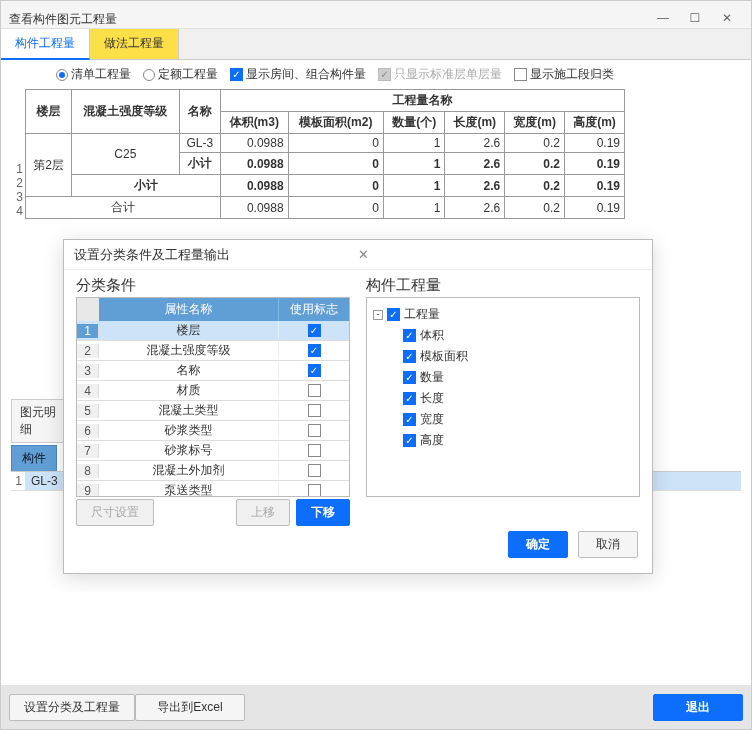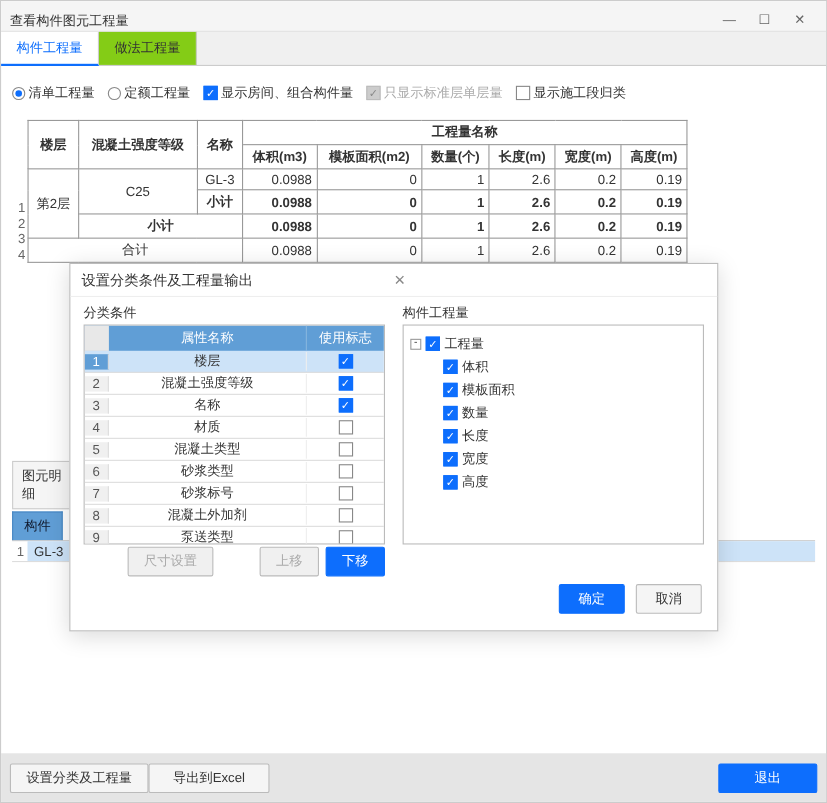--- a/index.html
+++ b/index.html
@@ -2,23 +2,23 @@
 <html><head>
 <meta charset="utf-8">
 <style>
 * { box-sizing: border-box; font-family: "Microsoft YaHei", sans-serif; }
 body { margin: 0; background: #fff; font-size: 12px; color: #333; }
 .window { width: 752px; height: 730px; border: 1px solid #ccc; position: relative; background: #fff; }
 .titlebar { height: 28px; display: flex; align-items: flex-end; padding: 0 8px; background: #f5f5f5; border-bottom: 1px solid #e0e0e0; }
 .titlebar .title { flex: 1; font-size: 12px; }
 .win-btn { width: 32px; height: 20px; display: flex; align-items: center; justify-content: center; cursor: pointer; color: #666; }
 .tabs { display: flex; border-bottom: 1px solid #ccc; background: #f0f0f0; }
-.tab { padding: 6px 14px; background: #84cc16; border-right: 1px solid #ccc; cursor: pointer; }
+.tab { padding: 6px 14px; background: #fde047; border-right: 1px solid #ccc; cursor: pointer; }
 .tab.active { background: #fff; color: #0d6efd; border-bottom: 2px solid #0d6efd; margin-bottom: -1px; }
-.toolbar { padding: 16px 10px; display: flex; align-items: center; gap: 12px; }
+.toolbar { padding: 6px 10px; display: flex; align-items: center; gap: 12px; margin-left: 45px; }
 .radio, .check { display: inline-flex; align-items: center; gap: 3px; cursor: pointer; }
 .rb { width: 12px; height: 12px; border: 1px solid #888; border-radius: 50%; display: inline-flex; align-items: center; justify-content: center; }
 .rb.sel::after { content: ""; width: 6px; height: 6px; background: #0d6efd; border-radius: 50%; }
 .cb { width: 13px; height: 13px; border: 1px solid #888; display: inline-flex; align-items: center; justify-content: center; font-size: 10px; color: #fff; }
 .cb.sel { background: #0d6efd; border-color: #0d6efd; }
 .cb.sel::after { content: "✓"; }
 .cb.dis { background: #eee; border-color: #bbb; color: #888; }
 .cb.dis.sel { background: #ccc; }
 .cb.dis.sel::after { content: "✓"; }
 .dis-txt { color: #aaa; }
@@ -36,40 +36,40 @@
 .list-row .rn { width: 14px; text-align: right; color: #666; padding-right: 3px; }
 .list-row .val { flex: 1; padding: 2px 6px; }
 .list-row.sel .val { background: #cde3f8; }
 .dialog-mask { position: absolute; inset: 0; background: rgba(255,255,255,0); }
 .dialog { position: absolute; left: 62px; top: 238px; width: 590px; height: 335px; background: #fff; border: 1px solid #bbb; box-shadow: 0 4px 20px rgba(0,0,0,0.15); }
 .dlg-title { height: 30px; display: flex; align-items: center; padding: 0 10px; border-bottom: 1px solid #eee; }
 .dlg-title span { flex: 1; font-size: 13px; }
 .dlg-close { cursor: pointer; color: #888; font-size: 14px; }
 .dlg-body { display: flex; gap: 16px; padding: 6px 12px; height: 255px; }
 .panel { flex: 1; }
-.panel-title { font-size: 12px; margin-bottom: 2px; }
+.panel-title { font-size: 15px; margin-bottom: 2px; }
 .panel-box { border: 1px solid #bbb; height: 200px; overflow: hidden; }
 .attr-head { display: flex; background: #609ed6; color: #fff; }
 .attr-head div { padding: 3px 0; text-align: center; }
 .attr-head .c0 { width: 22px; background: #e8e8e8; }
 .attr-head .c1 { flex: 1; border-right: 1px solid #87b5de; }
 .attr-head .c2 { width: 70px; }
 .attr-row { display: flex; border-bottom: 1px solid #ddd; align-items: center; height: 20px; }
 .attr-row .c0 { width: 22px; text-align: center; background: #f0f0f0; color: #555; border-right: 1px solid #ddd; }
 .attr-row .c1 { flex: 1; text-align: center; border-right: 1px solid #eee; }
 .attr-row .c2 { width: 70px; display: flex; justify-content: center; }
 .attr-row.sel { background: #cde3f8; }
 .attr-row.sel .c0 { background: #609ed6; color: #fff; }
 .tree { padding: 6px; }
 .tree-row { display: flex; align-items: center; gap: 4px; padding: 2px 0; }
 .tree-row .ind { display: inline-block; }
 .tog { width: 10px; height: 10px; border: 1px solid #999; display: inline-flex; align-items: center; justify-content: center; font-size: 9px; line-height: 1; cursor: pointer; font-family: monospace; }
-.dlg-btns-row { display: flex; align-items: flex-start; padding: 2px 0 0 0; gap: 6px; margin-left: 40px; }
+.dlg-btns-row { display: flex; align-items: flex-start; padding: 2px 0 0 0; gap: 6px; }
 .btn { padding: 4px 14px; border: 1px solid #bbb; background: #f5f5f5; cursor: pointer; border-radius: 2px; }
-.btn.primary { background: #0d6efd; color: #fff; border-color: #0d6efd; }
+.btn.primary { background: #0d6efd; color: #fff; border-color: #0d6efd; font-weight: bold; }
 .btn.disabled { color: #aaa; background: #f0f0f0; cursor: default; }
 .dlg-foot { display: flex; justify-content: flex-end; gap: 10px; padding: 6px 14px; }
 .footer { position: absolute; bottom: 0; left: 0; right: 0; padding: 8px; display: flex; gap: 0; border-top: 1px solid #e5e5e5; background: #e5e5e5; }
 .footer .btn { min-width: 110px; text-align: center; }
 .footer .spacer { flex: 1; }
 </style>
 </head>
 <body>
 
 <div class="window">

